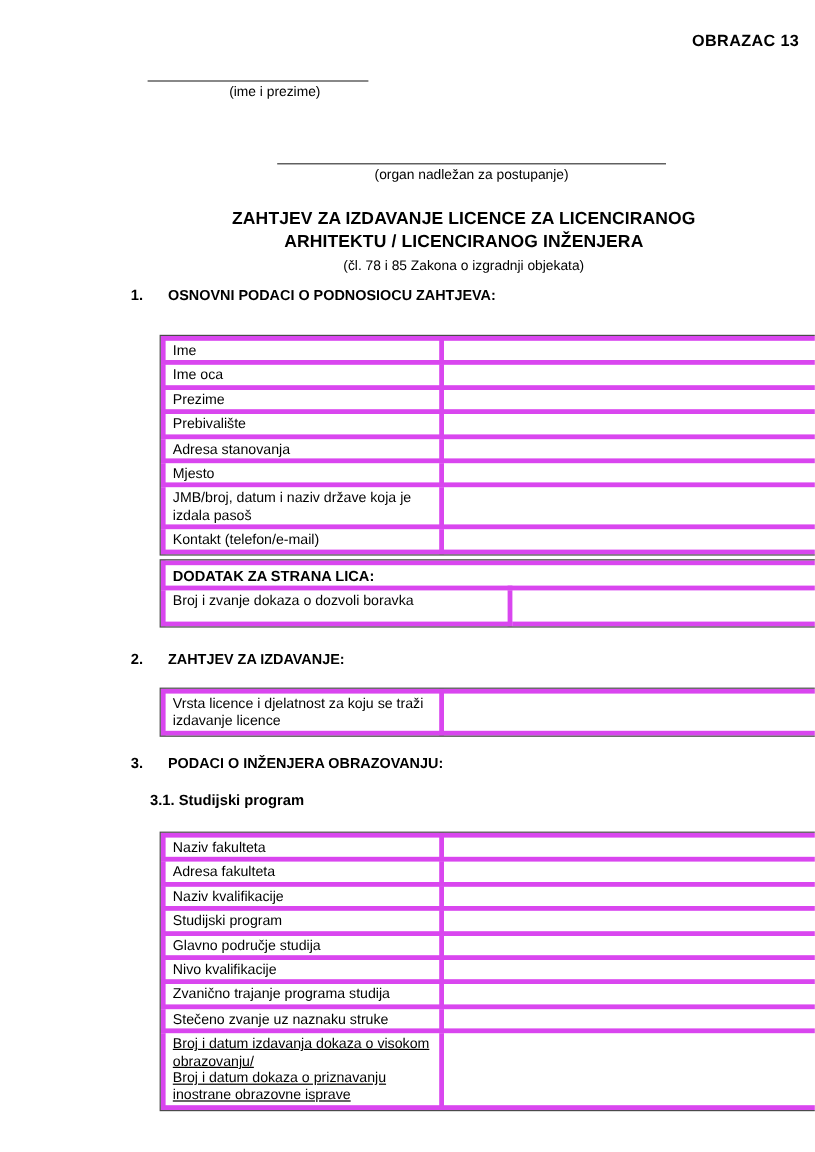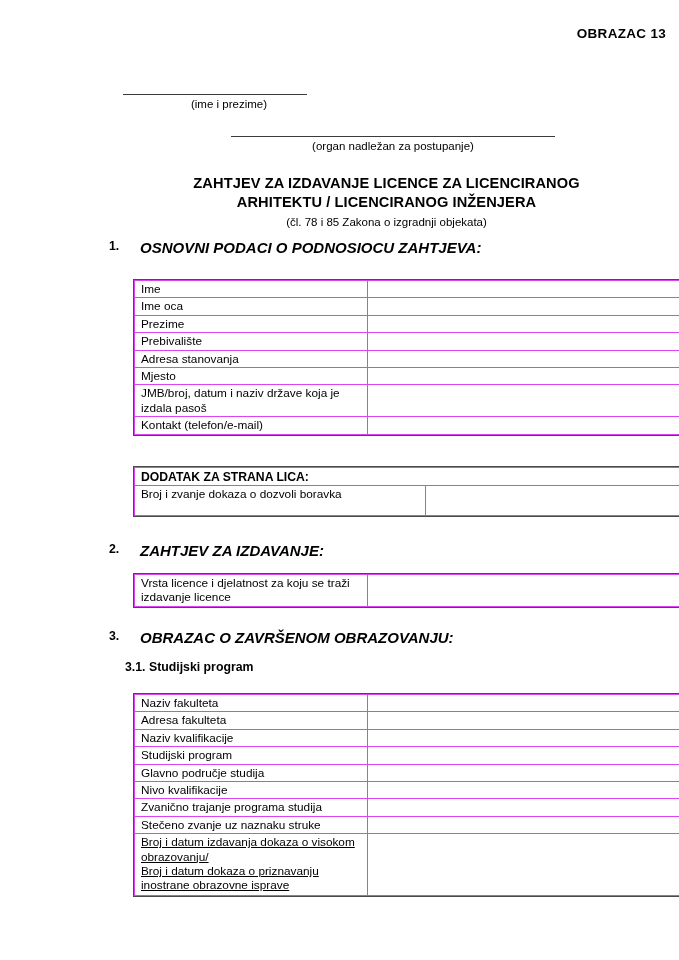--- a/index.html
+++ b/index.html
@@ -29,21 +29,21 @@
     position: absolute;
     top: 26px;
     right: 60px;
     font-size: 13.5px;
     font-weight: bold;
     letter-spacing: 0.3px;
   }
 
   .sig-block-left {
     position: absolute;
-    top: 94px;
+    top: 67px;
     left: 76px;
     width: 184px;
   }
   .sig-block-center {
     position: absolute;
     top: 136px;
     left: 184px;
     width: 324px;
   }
   .sig-rule {
@@ -79,24 +79,23 @@
   .title-sub {
     font-size: 11.5px;
     font-weight: normal;
     margin-top: 3px;
     line-height: 14px;
   }
 
   
   .section-head {
     position: absolute;
-    font-size: 15px;
+    font-size: 12px;
     font-weight: bold;
     white-space: nowrap;
-    font-style: italic;
   }
   .section-num {
     position: absolute;
     left: 62px;
     font-size: 12.3px;
     font-weight: bold;
   }
   .subsection-head {
     position: absolute;
     left: 78px;
@@ -108,21 +107,21 @@
   
   table.form-table {
     position: absolute;
     border-collapse: collapse;
     table-layout: fixed;
     width: 582px;
     left: 87px;
     background: #ffffff;
   }
   table.form-table td {
-    border: 1px solid #d946ef;
+    border: 4px solid #d946ef;
     font-size: 11.8px;
     line-height: 14.4px;
     padding: 1px 0 1px 6px;
     vertical-align: top;
     height: 15px;
     box-sizing: border-box;
   }
   table.form-table td.label-cell {
     width: 208px;
   }
@@ -226,21 +225,21 @@
   <table class="form-table" style="top:574px;">
     <tbody>
       <tr>
         <td class="label-cell tall2">Vrsta licence i djelatnost za koju se traži izdavanje licence</td>
         <td class="value-cell tall2"></td>
       </tr>
     </tbody>
   </table>
 
   <div class="section-num" style="top:629px;">3.</div>
-  <div class="section-head" style="top:629px; left:93px;">OBRAZAC O ZAVRŠENOM OBRAZOVANJU:</div>
+  <div class="section-head" style="top:629px; left:93px;">PODACI O INŽENJERA OBRAZOVANJU:</div>
 
   <div class="subsection-head" style="top:660px;">3.1. Studijski program</div>
 
   <table class="form-table" style="top:694px;">
     <tbody>
       <tr>
         <td class="label-cell">Naziv fakulteta</td>
         <td class="value-cell"></td>
       </tr>
       <tr>

